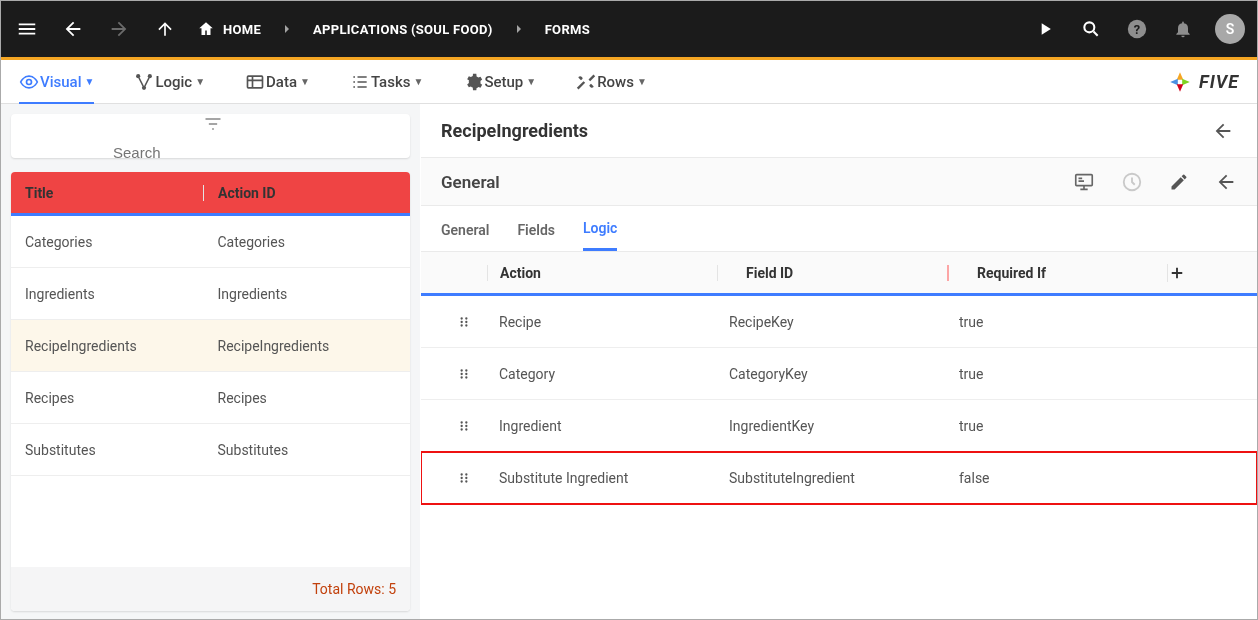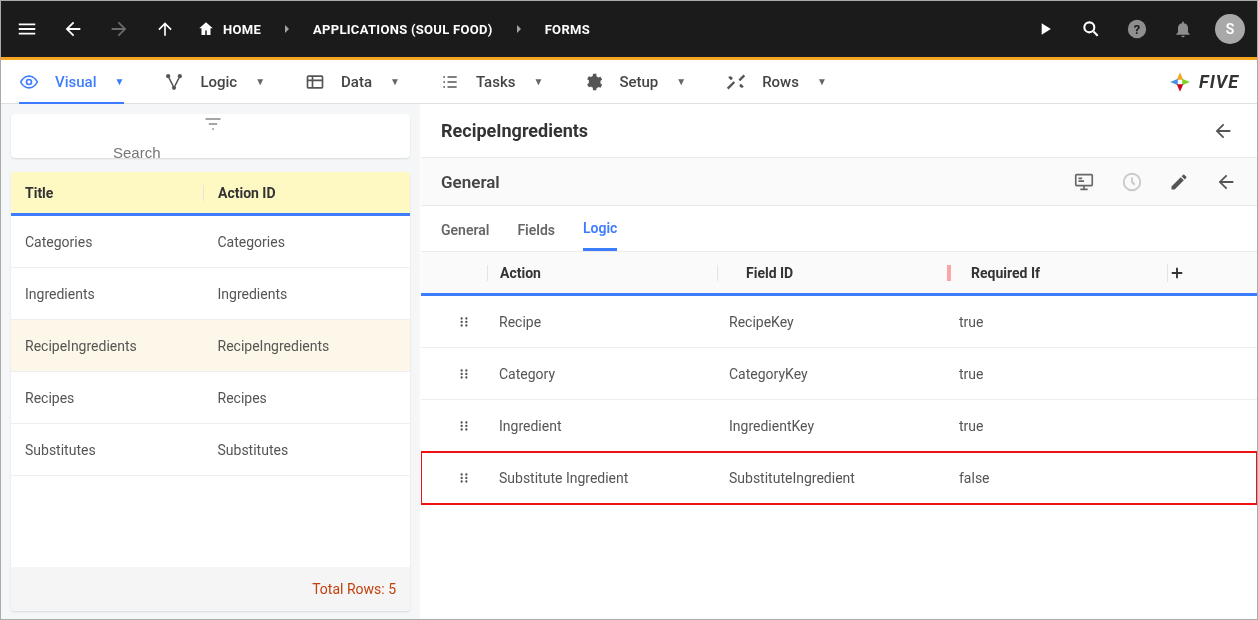--- a/index.html
+++ b/index.html
@@ -70,21 +70,21 @@
     display: flex;
     align-items: center;
     padding: 0 18px;
     border-bottom: 1px solid #e0e0e0;
     background: #fff;
     gap: 40px;
   }
   .mt-item {
     display: inline-flex;
     align-items: center;
-    gap: 16px;
+    gap: 1px;
     color: #444;
     font-size: 15px;
     font-weight: 500;
     cursor: pointer;
   }
   .mt-item.active {
     color: #3e7cff;
     border-bottom: 3px solid #3e7cff;
     padding-bottom: 10px;
     margin-bottom: -13px;
@@ -176,21 +176,21 @@
     flex-direction: column;
     flex: 1;
     overflow: hidden;
   }
   .lt-head {
     display: flex;
     align-items: center;
     height: 44px;
     padding: 0 14px;
     border-bottom: 3px solid #3e7cff;
-    background: #fef9c3;
+    background: #ef4444;
     font-weight: 700;
     color: #333;
   }
   .lt-head .col1 { flex: 1; }
   .lt-head .col2 { flex: 1; border-left: 1px solid #e4e4e4; padding-left: 14px; }
   .lt-row {
     display: flex;
     align-items: center;
     height: 52px;
     padding: 0 14px;
@@ -271,21 +271,21 @@
     height: 44px;
     padding: 0 20px;
     border-bottom: 3px solid #3e7cff;
     font-weight: 700;
     color: #333;
     background: #fafafa;
   }
   .fields-head .c0 { width: 46px; }
   .fields-head .c1 { width: 230px; border-left: 1px solid #e4e4e4; padding-left: 12px; }
   .fields-head .c2 { width: 230px; border-left: 1px solid #e4e4e4; padding-left: 28px; }
-  .fields-head .c3 { width: 220px; border-left: 4px solid #fca5a5; padding-left: 20px; }
+  .fields-head .c3 { width: 220px; border-left: 2px solid #fca5a5; padding-left: 28px; }
   .fields-head .c4 { flex:1; text-align: right; border-left: 1px solid #e4e4e4; padding-right: 4px;}
   .fields-row {
     display: flex;
     align-items: center;
     height: 52px;
     padding: 0 20px;
     border-bottom: 1px solid #eee;
     color: #555;
     cursor: pointer;
   }

